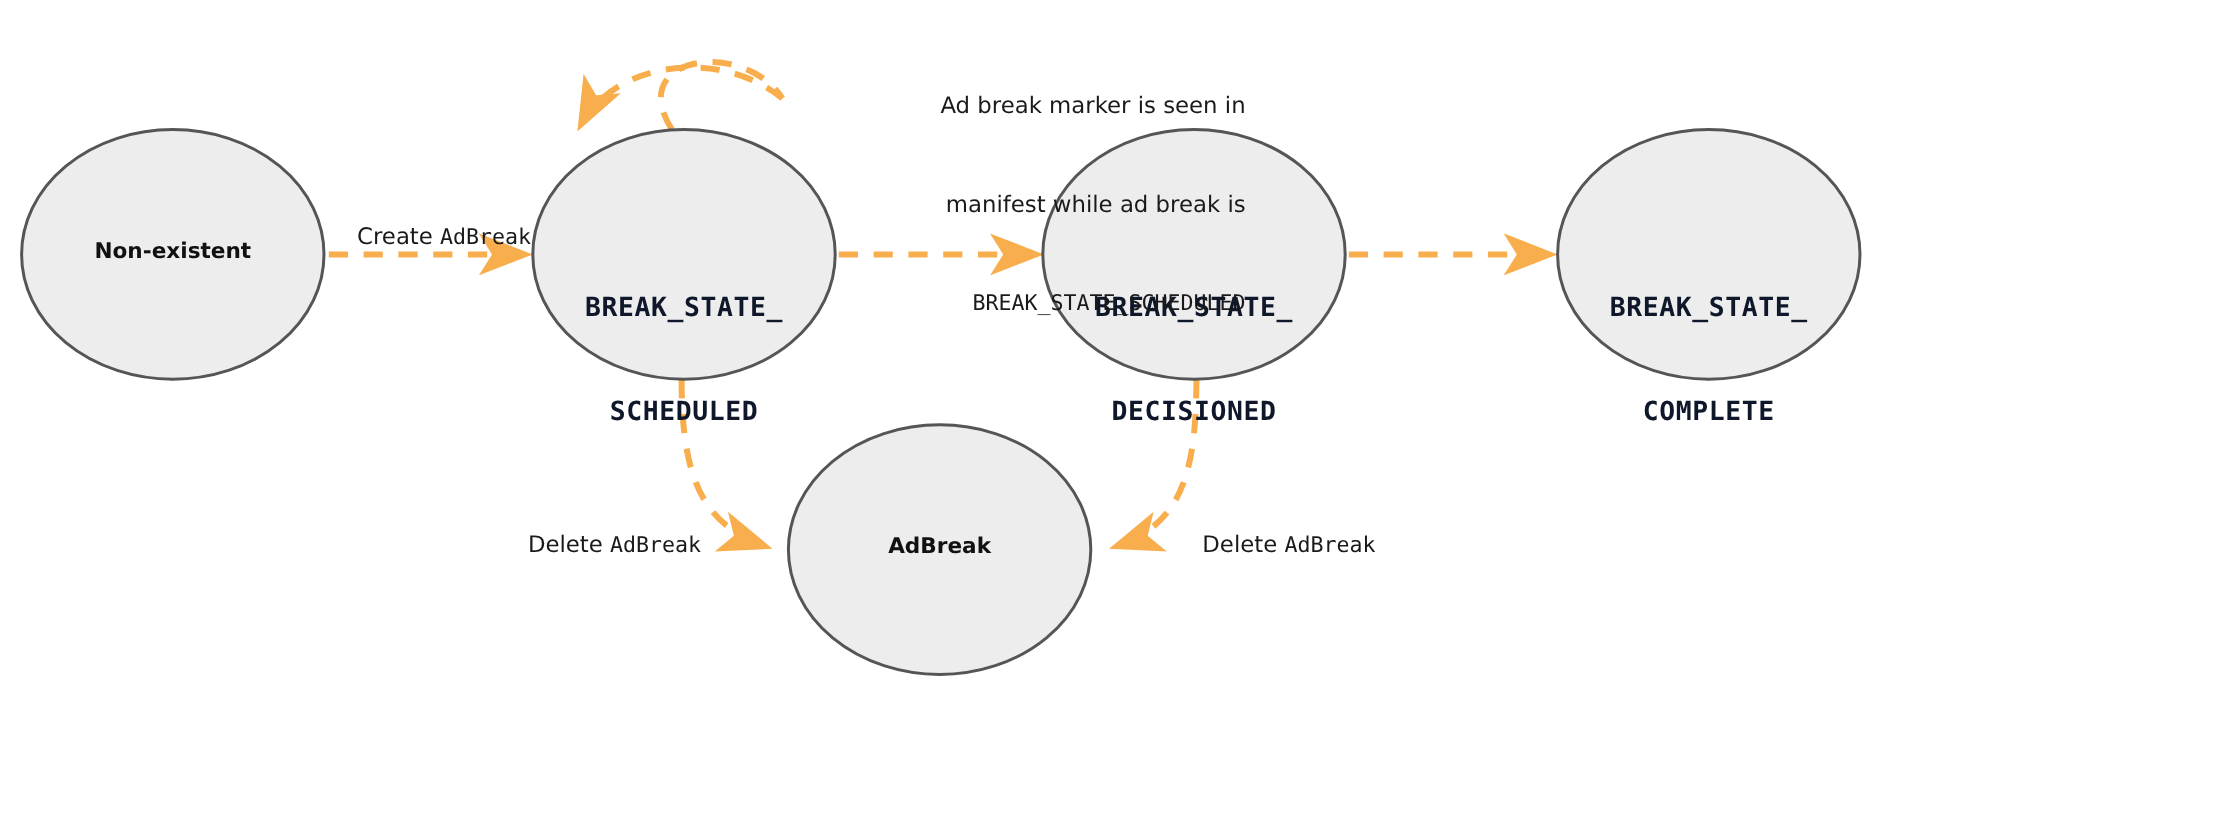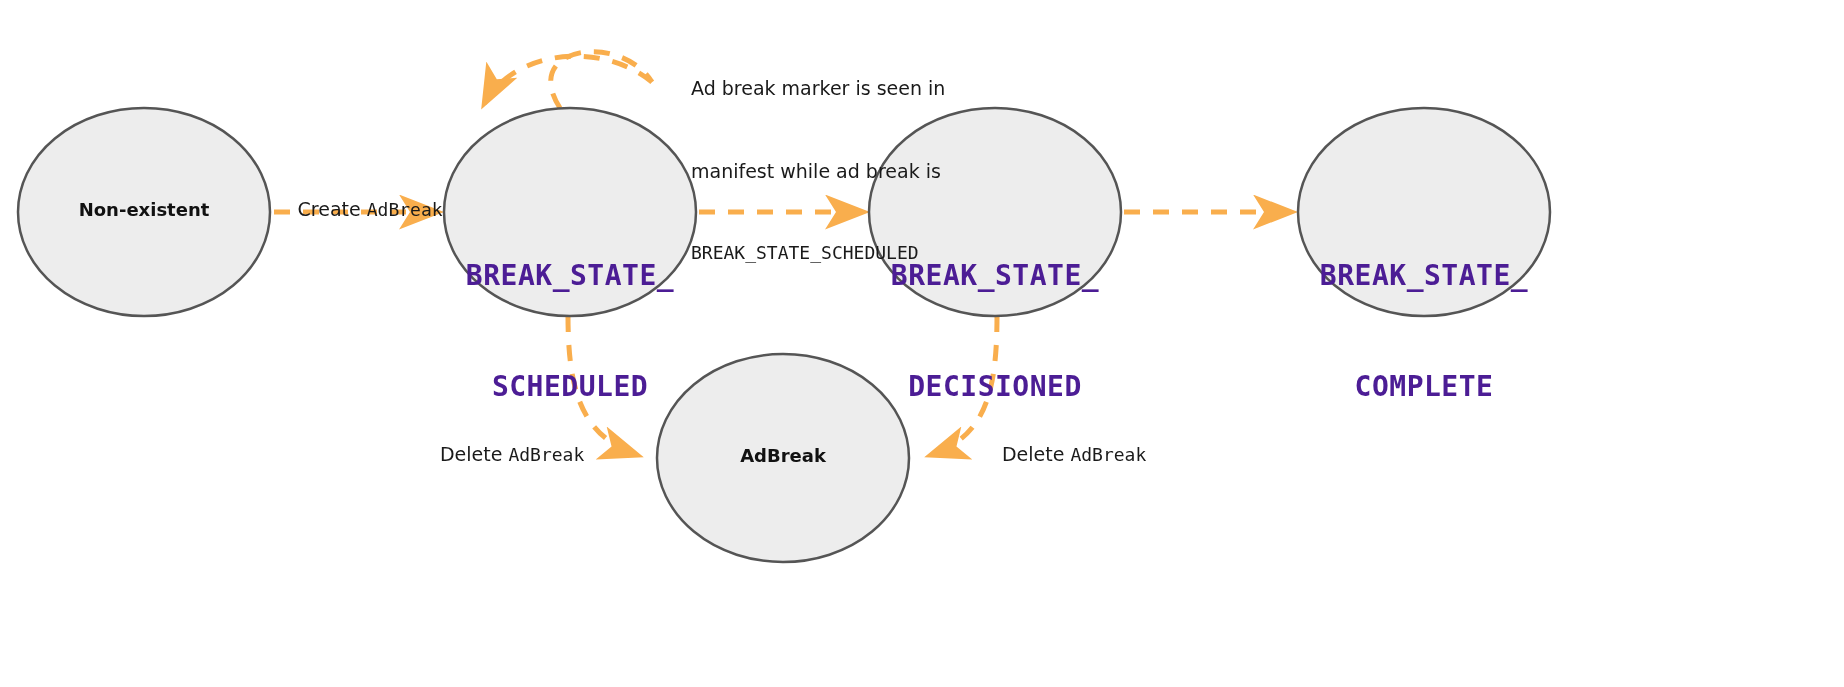--- a/index.html
+++ b/index.html
@@ -25,23 +25,23 @@
   .node-label {
     position: absolute;
     text-align: center;
     pointer-events: none;
     white-space: pre;
     line-height: 1.32;
   }
   .node-label.mono {
     font-family: "DejaVu Sans Mono", "Liberation Mono", monospace;
     font-weight: 700;
-    font-size: 28px;
+    font-size: 22px;
     letter-spacing: 0.5px;
-    color: #4c1d95;
+    color: #0f172a;
   }
   .node-label.sans {
     font-family: "DejaVu Sans", "Liberation Sans", sans-serif;
     font-weight: 700;
     font-size: 18px;
     color: #111111;
   }
   .edge-label {
     position: absolute;
     white-space: pre;
@@ -49,21 +49,21 @@
     font-family: "DejaVu Sans", "Liberation Sans", sans-serif;
     font-size: 19px;
     font-weight: 400;
     color: #1a1a1a;
   }
   .edge-label .mono-run {
     font-family: "DejaVu Sans Mono", "Liberation Mono", monospace;
     font-size: 18px;
   }
   .edge-label.center { text-align: center; }
-  .edge-label.left { text-align: left; }
+  .edge-label.left { text-align: right; margin-left: 17px; }
 </style>
 </head>
 <body>
 
 <div id="canvas">
 
   <svg class="layer" viewBox="0 0 1844 687" xmlns="http://www.w3.org/2000/svg">
     <defs>
       <marker id="arrowhead" markerWidth="9" markerHeight="7" refX="8.2" refY="3.5" orient="auto" markerUnits="strokeWidth">
         <path d="M0,0 L9,3.5 L0,7 L2.2,3.5 Z" fill="#F9AE4D"></path>
@@ -106,21 +106,21 @@
     <div>DECISIONED</div>
   </div>
 
   <div class="node-label mono" style="left:1294px; top:184px; width:260px;">
     <div>BREAK_STATE_</div>
     <div>COMPLETE</div>
   </div>
 
   <div class="node-label sans" style="left:653px; top:444px; width:260px;">AdBreak</div>
 
-  <div class="edge-label center" style="left:258px; top:168px; width:200px;">
+  <div class="edge-label center" style="left:258px; top:156px; width:200px;">
     <span>Create </span><span class="mono-run">AdBreak</span>
   </div>
 
   <div class="edge-label left" style="left:691px; top:20px; width:330px;">
     <div>Ad break marker is seen in</div>
     <div>manifest while ad break is</div>
     <div class="mono-run">BREAK_STATE_SCHEDULED</div>
   </div>
 
   <div class="edge-label center" style="left:682px; top:145px; width:200px;">

